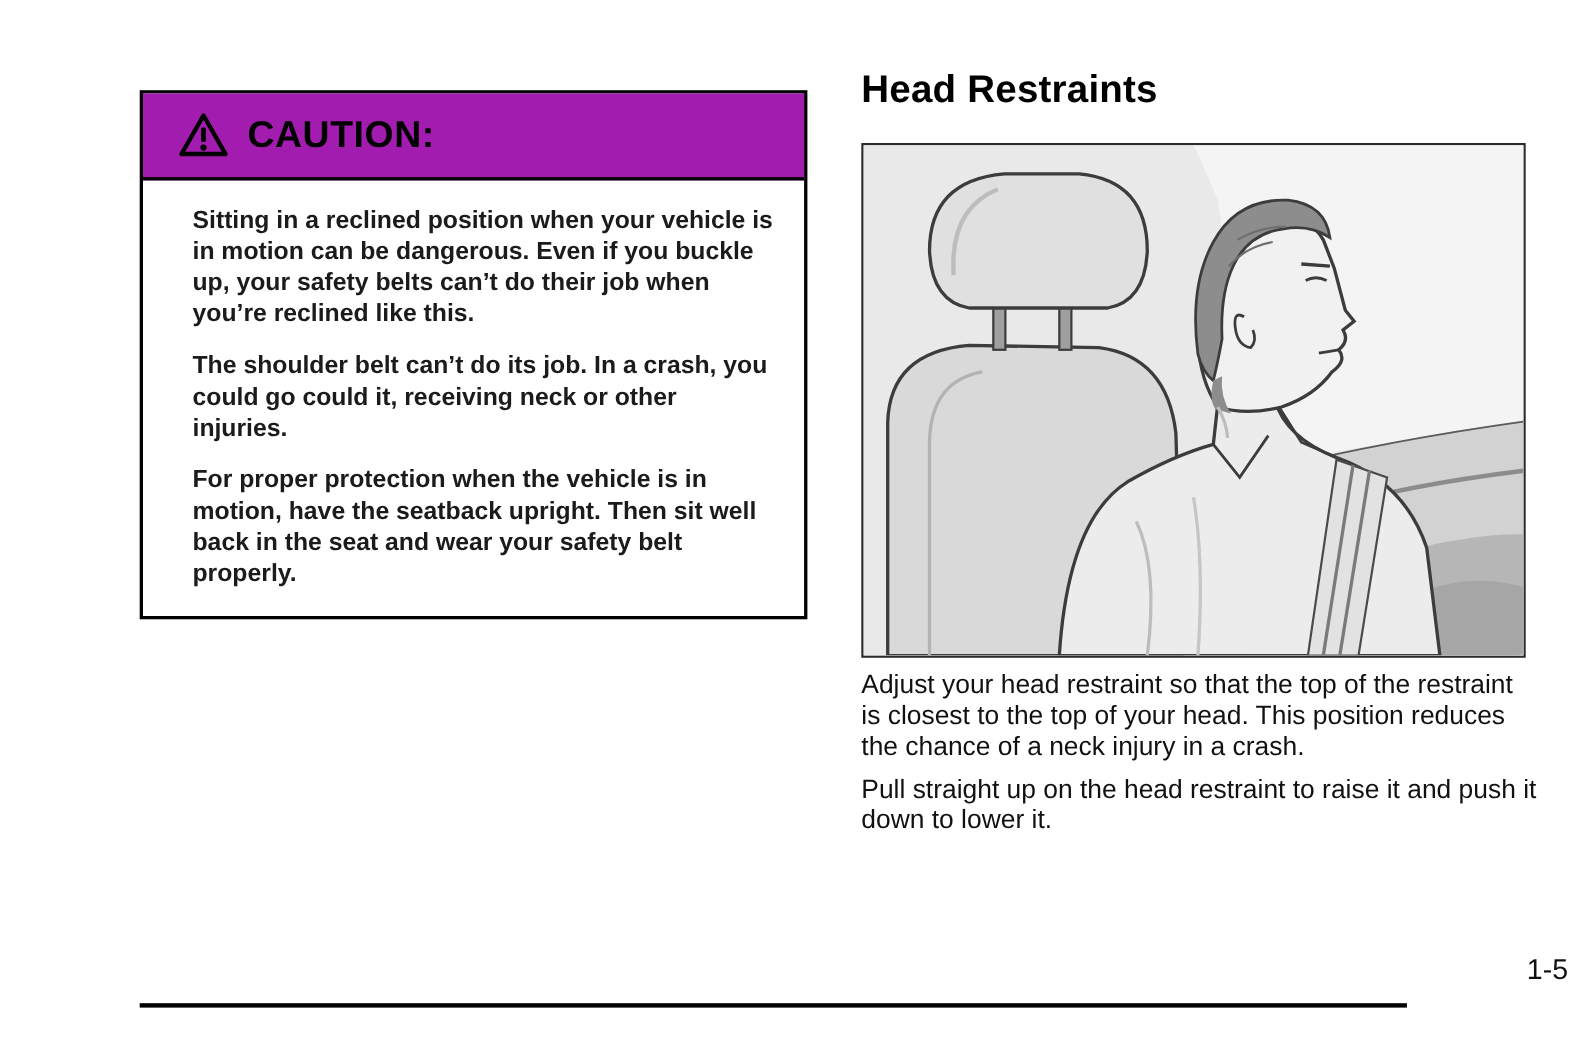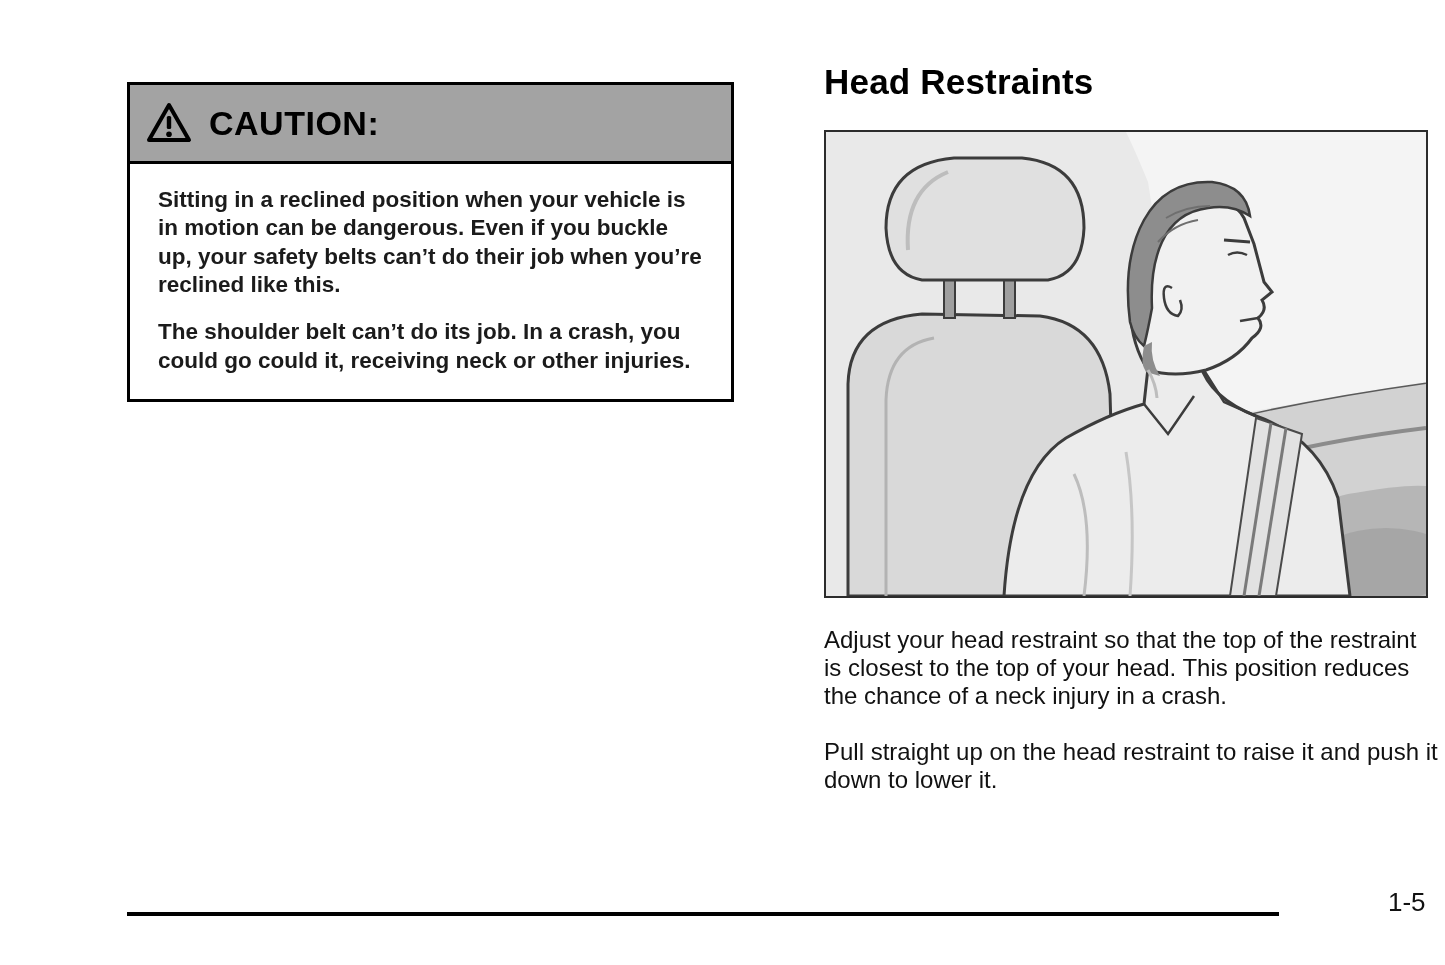--- a/index.html
+++ b/index.html
@@ -16,87 +16,87 @@
   
   .caution-box {
     position: absolute;
     left: 127px;
     top: 82px;
     width: 607px;
     border: 3px solid #000000;
     background: #ffffff;
   }
   .caution-header {
-    background: #a3a3a3;
+    background: #a21caf;
     border-bottom: 3px solid #000000;
-    padding: 17px 16px;
+    padding: 17px 32px;
     display: flex;
     align-items: center;
     gap: 17px;
   }
   .caution-title {
     font-size: 34px;
     font-weight: 700;
     color: #000000;
     letter-spacing: 0.5px;
   }
   .warning-icon svg { display: block; }
   .caution-body { padding: 22px 28px 24px 28px; }
   .caution-body p {
-    margin: 0 0 19px 0;
+    margin: 0 0 19px 17px;
     font-size: 22.5px;
     font-weight: 700;
     line-height: 1.26;
     color: #1b1b1b;
   }
   .caution-body p:last-child { margin-bottom: 0; }
 
   
   .right-col {
     position: absolute;
-    left: 824px;
+    left: 783px;
     top: 62px;
     width: 616px;
   }
   .section-heading {
     margin: 0 0 28px 0;
     font-size: 35px;
     font-weight: 700;
     color: #000000;
     letter-spacing: 0.2px;
   }
   .illustration-frame {
     width: 604px;
     height: 468px;
     border: 2px solid #2c2c2c;
     background: #ffffff;
     overflow: hidden;
   }
   .illustration-frame svg { display: block; }
   .section-text p {
-    margin: 28px 0 0 0;
+    margin: 11px 0 0 0;
     font-size: 24px;
     font-weight: 400;
     line-height: 1.17;
     color: #111111;
   }
 
   
   .footer-rule {
     position: absolute;
     left: 127px;
     top: 912px;
     width: 1152px;
     height: 4px;
     background: #000000;
   }
   .page-number {
     position: absolute;
     left: 1388px;
-    top: 887px;
+    top: 866px;
     font-size: 26px;
     color: #111111;
   }
 </style>
 </head>
 <body>
 
 <div class="page">
 
   <div class="caution-box">
@@ -106,20 +106,21 @@
           <path d="M23 3 L43 38 L3 38 Z" fill="none" stroke="#000000" stroke-width="4" stroke-linejoin="round"></path>
           <rect x="20.8" y="14" width="4.4" height="13" rx="1.6" fill="#000000"></rect>
           <circle cx="23" cy="32.2" r="2.8" fill="#000000"></circle>
         </svg>
       </span>
       <span class="caution-title">CAUTION:</span>
     </div>
     <div class="caution-body">
       <p>Sitting in a reclined position when your vehicle is in motion can be dangerous. Even if you buckle up, your safety belts can’t do their job when you’re reclined like this.</p>
       <p>The shoulder belt can’t do its job. In a crash, you could go could it, receiving neck or other injuries.</p>
+      <p>For proper protection when the vehicle is in motion, have the seatback upright. Then sit well back in the seat and wear your safety belt properly.</p>
     </div>
   </div>
 
   <div class="right-col">
     <h1 class="section-heading">Head Restraints</h1>
 
     <div class="illustration-frame">
       <svg viewBox="0 0 600 464" width="600" height="464" preserveAspectRatio="none" aria-hidden="true">
 
         <rect width="600" height="464" fill="#e9e9e9"></rect>

